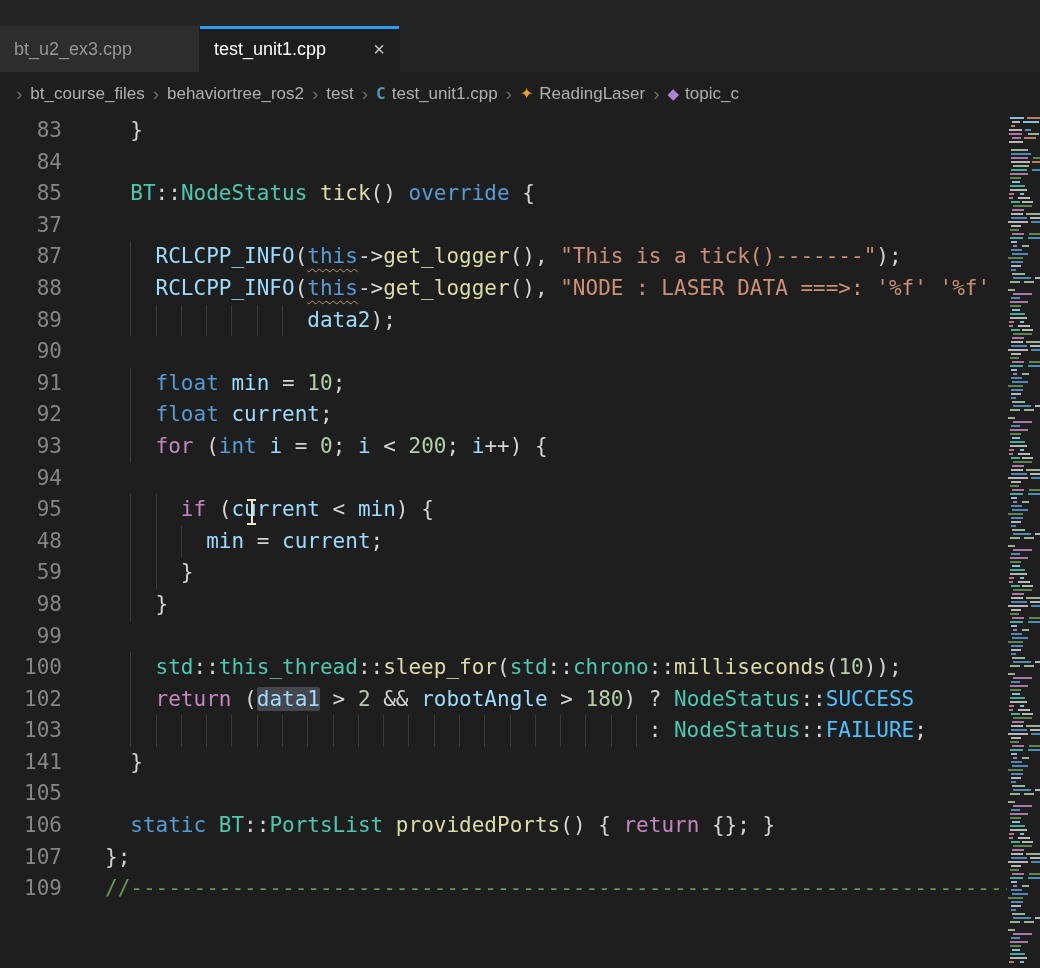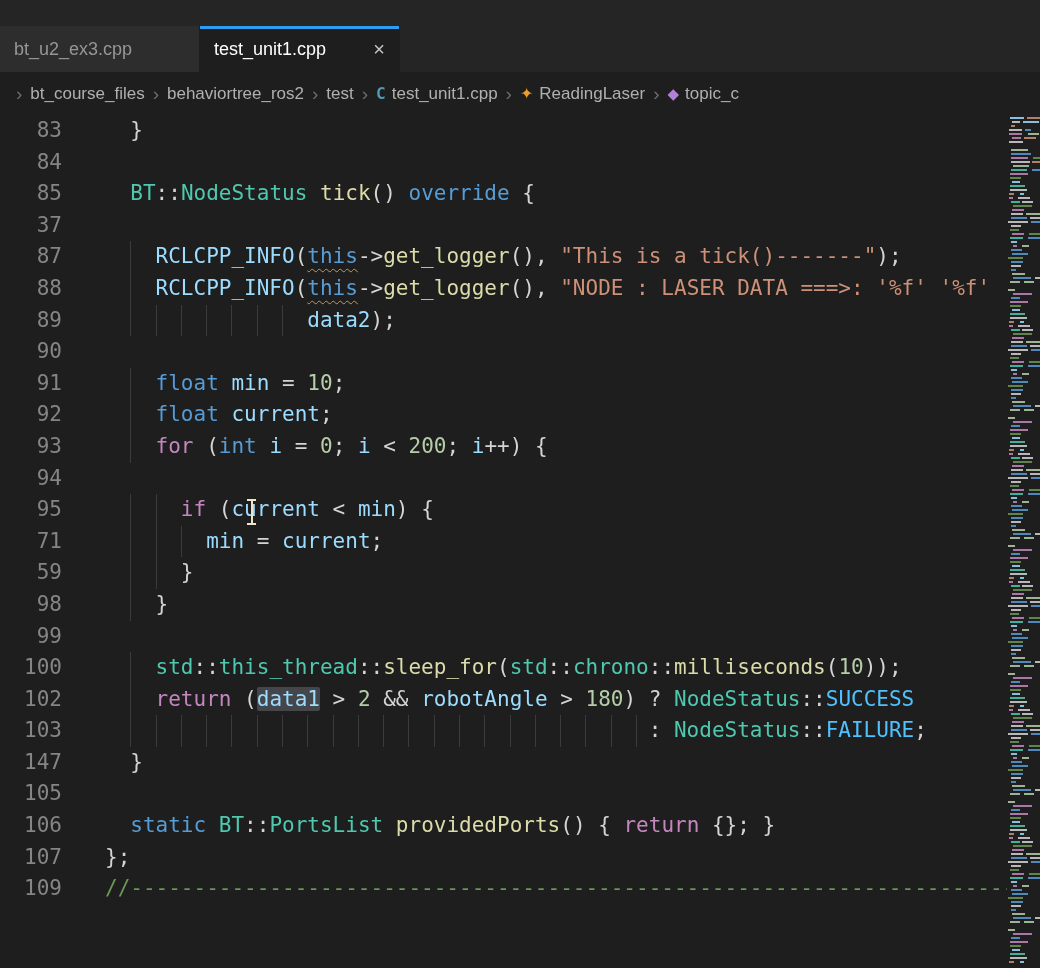--- a/index.html
+++ b/index.html
@@ -105,28 +105,28 @@
         <div class="line"><span class="ln">37</span><span class="lc"></span></div>
         <div class="line"><span class="ln">87</span><span class="lc"><i class="guide" style="left: 2ch;"></i><span class="tk-p">    </span><span class="tk-macro">RCLCPP_INFO</span><span class="tk-p">(</span><span class="tk-this">this</span><span class="tk-p">-&gt;</span><span class="tk-fn">get_logger</span><span class="tk-p">(), </span><span class="tk-str">"This is a tick()-------"</span><span class="tk-p">);</span></span></div>
         <div class="line"><span class="ln">88</span><span class="lc"><i class="guide" style="left: 2ch;"></i><span class="tk-p">    </span><span class="tk-macro">RCLCPP_INFO</span><span class="tk-p">(</span><span class="tk-this">this</span><span class="tk-p">-&gt;</span><span class="tk-fn">get_logger</span><span class="tk-p">(), </span><span class="tk-str">"NODE : LASER DATA ===&gt;: '%f' '%f'</span></span></div>
         <div class="line"><span class="ln">89</span><span class="lc"><i class="guide" style="left: 2ch;"></i><i class="guide" style="left: 4ch;"></i><i class="guide" style="left: 6ch;"></i><i class="guide" style="left: 8ch;"></i><i class="guide" style="left: 10ch;"></i><i class="guide" style="left: 12ch;"></i><i class="guide" style="left: 14ch;"></i><span class="tk-p">                </span><span class="tk-var">data2</span><span class="tk-p">);</span></span></div>
         <div class="line"><span class="ln">90</span><span class="lc"></span></div>
         <div class="line"><span class="ln">91</span><span class="lc"><i class="guide" style="left: 2ch;"></i><span class="tk-p">    </span><span class="tk-kw">float</span><span class="tk-p"> </span><span class="tk-var">min</span><span class="tk-p"> = </span><span class="tk-num">10</span><span class="tk-p">;</span></span></div>
         <div class="line"><span class="ln">92</span><span class="lc"><i class="guide" style="left: 2ch;"></i><span class="tk-p">    </span><span class="tk-kw">float</span><span class="tk-p"> </span><span class="tk-var">current</span><span class="tk-p">;</span></span></div>
         <div class="line"><span class="ln">93</span><span class="lc"><i class="guide" style="left: 2ch;"></i><span class="tk-p">    </span><span class="tk-ctrl">for</span><span class="tk-p"> (</span><span class="tk-kw">int</span><span class="tk-p"> </span><span class="tk-var">i</span><span class="tk-p"> = </span><span class="tk-num">0</span><span class="tk-p">; </span><span class="tk-var">i</span><span class="tk-p"> &lt; </span><span class="tk-num">200</span><span class="tk-p">; </span><span class="tk-var">i</span><span class="tk-p">++) {</span></span></div>
         <div class="line"><span class="ln">94</span></div>
         <div class="line"><span class="ln">95</span><span class="lc"><i class="guide" style="left: 2ch;"></i><i class="guide" style="left: 4ch;"></i><span class="tk-p">      </span><span class="tk-ctrl">if</span><span class="tk-p"> (</span><span class="tk-var">current</span><span class="tk-p"> &lt; </span><span class="tk-var">min</span><span class="tk-p">) {</span></span></div>
-        <div class="line"><span class="ln">71</span><span class="lc"><i class="guide" style="left: 2ch;"></i><i class="guide" style="left: 4ch;"></i><i class="guide" style="left: 6ch;"></i><span class="tk-p">        </span><span class="tk-var">min</span><span class="tk-p"> = </span><span class="tk-var">current</span><span class="tk-p">;</span></span></div>
+        <div class="line"><span class="ln">48</span><span class="lc"><i class="guide" style="left: 2ch;"></i><i class="guide" style="left: 4ch;"></i><i class="guide" style="left: 6ch;"></i><span class="tk-p">        </span><span class="tk-var">min</span><span class="tk-p"> = </span><span class="tk-var">current</span><span class="tk-p">;</span></span></div>
         <div class="line"><span class="ln">59</span><span class="lc"><i class="guide" style="left: 2ch;"></i><i class="guide" style="left: 4ch;"></i><span class="tk-p">      }</span></span></div>
         <div class="line"><span class="ln">98</span><span class="lc"><i class="guide" style="left: 2ch;"></i><span class="tk-p">    }</span></span></div>
         <div class="line"><span class="ln">99</span><span class="lc"></span></div>
         <div class="line"><span class="ln">100</span><span class="lc"><i class="guide" style="left: 2ch;"></i><span class="tk-p">    </span><span class="tk-type">std</span><span class="tk-p">::</span><span class="tk-type">this_thread</span><span class="tk-p">::</span><span class="tk-fn">sleep_for</span><span class="tk-p">(</span><span class="tk-type">std</span><span class="tk-p">::</span><span class="tk-type">chrono</span><span class="tk-p">::</span><span class="tk-fn">milliseconds</span><span class="tk-p">(</span><span class="tk-num">10</span><span class="tk-p">));</span></span></div>
         <div class="line"><span class="ln">102</span><span class="lc"><i class="guide" style="left: 2ch;"></i><span class="tk-p">    </span><span class="tk-ctrl">return</span><span class="tk-p"> (</span><span class="tk-hlvar">data1</span><span class="tk-p"> &gt; </span><span class="tk-num">2</span><span class="tk-p"> &amp;&amp; </span><span class="tk-var">robotAngle</span><span class="tk-p"> &gt; </span><span class="tk-num">180</span><span class="tk-p">) ? </span><span class="tk-type">NodeStatus</span><span class="tk-p">::</span><span class="tk-enum">SUCCESS</span></span></div>
         <div class="line"><span class="ln">103</span><span class="lc"><i class="guide" style="left: 2ch;"></i><i class="guide" style="left: 4ch;"></i><i class="guide" style="left: 6ch;"></i><i class="guide" style="left: 8ch;"></i><i class="guide" style="left: 10ch;"></i><i class="guide" style="left: 12ch;"></i><i class="guide" style="left: 14ch;"></i><i class="guide" style="left: 16ch;"></i><i class="guide" style="left: 18ch;"></i><i class="guide" style="left: 20ch;"></i><i class="guide" style="left: 22ch;"></i><i class="guide" style="left: 24ch;"></i><i class="guide" style="left: 26ch;"></i><i class="guide" style="left: 28ch;"></i><i class="guide" style="left: 30ch;"></i><i class="guide" style="left: 32ch;"></i><i class="guide" style="left: 34ch;"></i><i class="guide" style="left: 36ch;"></i><i class="guide" style="left: 38ch;"></i><i class="guide" style="left: 40ch;"></i><i class="guide" style="left: 42ch;"></i><span class="tk-p">                                           </span><span class="tk-p">: </span><span class="tk-type">NodeStatus</span><span class="tk-p">::</span><span class="tk-enum">FAILURE</span><span class="tk-p">;</span></span></div>
-        <div class="line"><span class="ln">147</span><span class="lc"><span class="tk-p">  }</span></span></div>
+        <div class="line"><span class="ln">141</span><span class="lc"><span class="tk-p">  }</span></span></div>
         <div class="line"><span class="ln">105</span><span class="lc"></span></div>
         <div class="line"><span class="ln">106</span><span class="lc"><span class="tk-p">  </span><span class="tk-kw">static</span><span class="tk-p"> </span><span class="tk-type">BT</span><span class="tk-p">::</span><span class="tk-type">PortsList</span><span class="tk-p"> </span><span class="tk-fn">providedPorts</span><span class="tk-p">() { </span><span class="tk-ctrl">return</span><span class="tk-p"> {}; }</span></span></div>
         <div class="line"><span class="ln">107</span><span class="lc"><span class="tk-p">};</span></span></div>
         <div class="line"><span class="ln">109</span><span class="lc"><span class="tk-cmt">//--------------------------------------------------------------------------</span></span></div>
       </div>
     <div class="minimap" id="minimap">
         <i class="mmb" style="left: 2.7022px; top: 2px; width: 14.1053px; background: rgb(156, 220, 254);"></i>
         <i class="mmb" style="left: 19.8511px; top: 2px; width: 13.7477px; background: rgb(206, 145, 120);"></i>
         <i class="mmb" style="left: 5.33016px; top: 6px; width: 7.7964px; background: rgb(212, 212, 212);"></i>
         <i class="mmb" style="left: 15.9227px; top: 6px; width: 16.129px; background: rgb(156, 220, 254);"></i>

